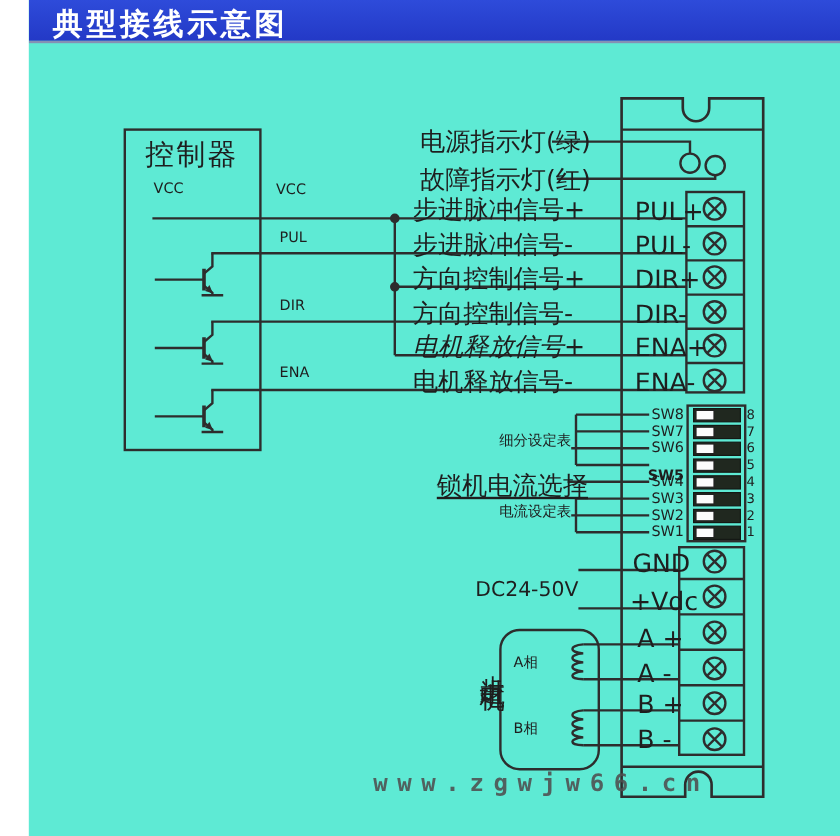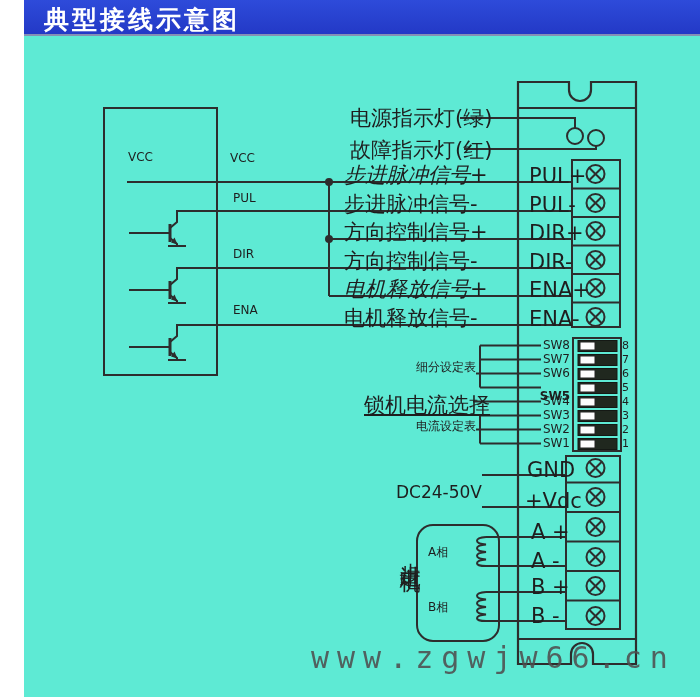--- a/index.html
+++ b/index.html
@@ -10,21 +10,21 @@
           border-bottom:2px solid #8590b4;}
   .banner-title{position:absolute;left:20px;top:3px;font-size:25px;font-weight:bold;
           color:#ffffff;letter-spacing:3px;white-space:nowrap;}
   svg.art{position:absolute;left:0;top:0;}
   .lbl{position:absolute;white-space:nowrap;line-height:1.1;color:#1e1e1e;}
   .f12{font-size:12px}.f11{font-size:11px}.f15{font-size:21px}.f16{font-size:12px}
   .f17{font-size:17px}.f24{font-size:24px}
   .rt{text-align:right;}
   .vtext{writing-mode:vertical-rl;text-orientation:upright;letter-spacing:3px;}
   .note{font-size:23px;font-weight:bold;letter-spacing:1px;}
-  .watermark{font-family:"DejaVu Sans Mono",monospace;font-size:30px;font-weight:normal;
+  .watermark{font-family:"DejaVu Sans Mono",monospace;font-size:20px;font-weight:bold;
           letter-spacing:8px;color:#4f4f4f;opacity:.88;}
 </style>
 </head>
 <body>
 
 <div class="stage">
 
   <div class="banner">
     <div class="banner-title">典型接线示意图</div>
   </div>
@@ -174,30 +174,31 @@
         <use href="#dipsw" x="554" y="354.5"></use>
       <use href="#dipsw" x="554" y="368.5"></use>
         <use href="#dipsw" x="554" y="382.5"></use>
       <use href="#dipsw" x="554" y="396.5"></use>
         <use href="#dipsw" x="554" y="410.5"></use>
       <use href="#dipsw" x="554" y="424.5"></use>
         <use href="#dipsw" x="554" y="438.5"></use>
     </g>
   </svg>
 
+  <div class="lbl f24" style="left:97px;top:116px;letter-spacing:2px;">控制器</div>
   <div class="lbl f16" style="left:104px;top:151px;">VCC</div>
   <div class="lbl f16" style="left:206px;top:152px;">VCC</div>
   <div class="lbl f16" style="left:209px;top:192px;">PUL</div>
   <div class="lbl f16" style="left:209px;top:248px;">DIR</div>
   <div class="lbl f16" style="left:209px;top:304px;">ENA</div>
 
   <div class="lbl f15" style="left:326px;top:107px;">电源指示灯(绿)</div>
   <div class="lbl f15" style="left:326px;top:139px;">故障指示灯(红)</div>
 
-  <div class="lbl f15" style="left:320px;top:164px;font-style:italic;">步进脉冲信号+</div>
+  <div class="lbl f15" style="left:320px;top:164px;">步进脉冲信号+</div>
   <div class="lbl f15" style="left:320px;top:193px;">步进脉冲信号-</div>
   <div class="lbl f15" style="left:320px;top:221px;">方向控制信号+</div>
   <div class="lbl f15" style="left:320px;top:250px;">方向控制信号-</div>
   <div class="lbl f15" style="left:320px;top:278px;font-style:italic;">电机释放信号+</div>
   <div class="lbl f15" style="left:320px;top:307px;">电机释放信号-</div>
 
   <div class="lbl f15" style="left:505px;top:165px;">PUL+</div>
   <div class="lbl f15" style="left:505px;top:194px;">PUL-</div>
   <div class="lbl f15" style="left:505px;top:222px;">DIR+</div>
   <div class="lbl f15" style="left:505px;top:251px;">DIR-</div>

